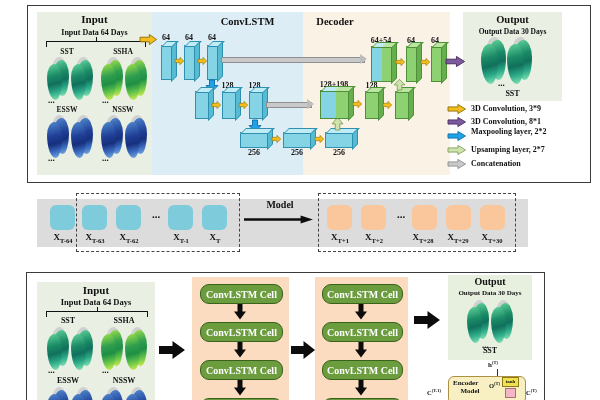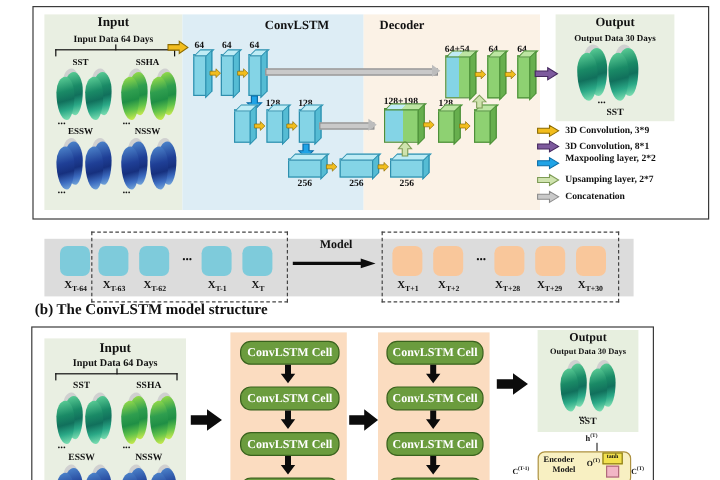--- a/index.html
+++ b/index.html
@@ -299,21 +299,20 @@
   <div class="lab" style="left:390px;top:209px;width:22px;font-size:11px;">...</div>
   <div class="tbox out" style="left:412px;top:205px;"></div>
   <div class="tbox out" style="left:446px;top:205px;"></div>
   <div class="tbox out" style="left:480px;top:205px;"></div>
   <span class="xl" style="left:320px;top:232px;"><b>X</b><sub>T+1</sub></span>
   <span class="xl" style="left:354px;top:232px;"><b>X</b><sub>T+2</sub></span>
   <span class="xl" style="left:403px;top:232px;"><b>X</b><sub>T+28</sub></span>
   <span class="xl" style="left:438px;top:232px;"><b>X</b><sub>T+29</sub></span>
   <span class="xl" style="left:472px;top:232px;"><b>X</b><sub>T+30</sub></span>
 
-  <div class="lab" style="left:29px;top:252px;width:300px;text-align:left;font-size:12.5px;">(b) The ConvLSTM model structure</div>
   <div class="frame" style="left:26px;top:272px;width:517px;height:130px;"></div>
   <div class="abs" style="left:37px;top:282px;width:118px;height:118px;background:#e9efe2;"></div>
   <div class="lab" style="left:37px;top:285px;width:118px;font-size:11px;">Input</div>
   <div class="lab" style="left:37px;top:298px;width:118px;font-size:8.5px;">Input Data 64 Days</div>
   <div class="abs" style="left:46px;top:311px;width:100px;height:5px;border-top:1px solid #111;border-left:1px solid #111;border-right:1px solid #111;">
     <i class="abs" style="left:50px;top:-5px;width:1px;height:5px;background:#111;"></i>
   </div>
   <div class="lab" style="left:46px;top:317px;width:44px;font-size:8px;">SST</div>
   <div class="lab" style="left:100px;top:317px;width:48px;font-size:8px;">SSHA</div>
   <div class="stk" style="left:46px;top:327px;">

